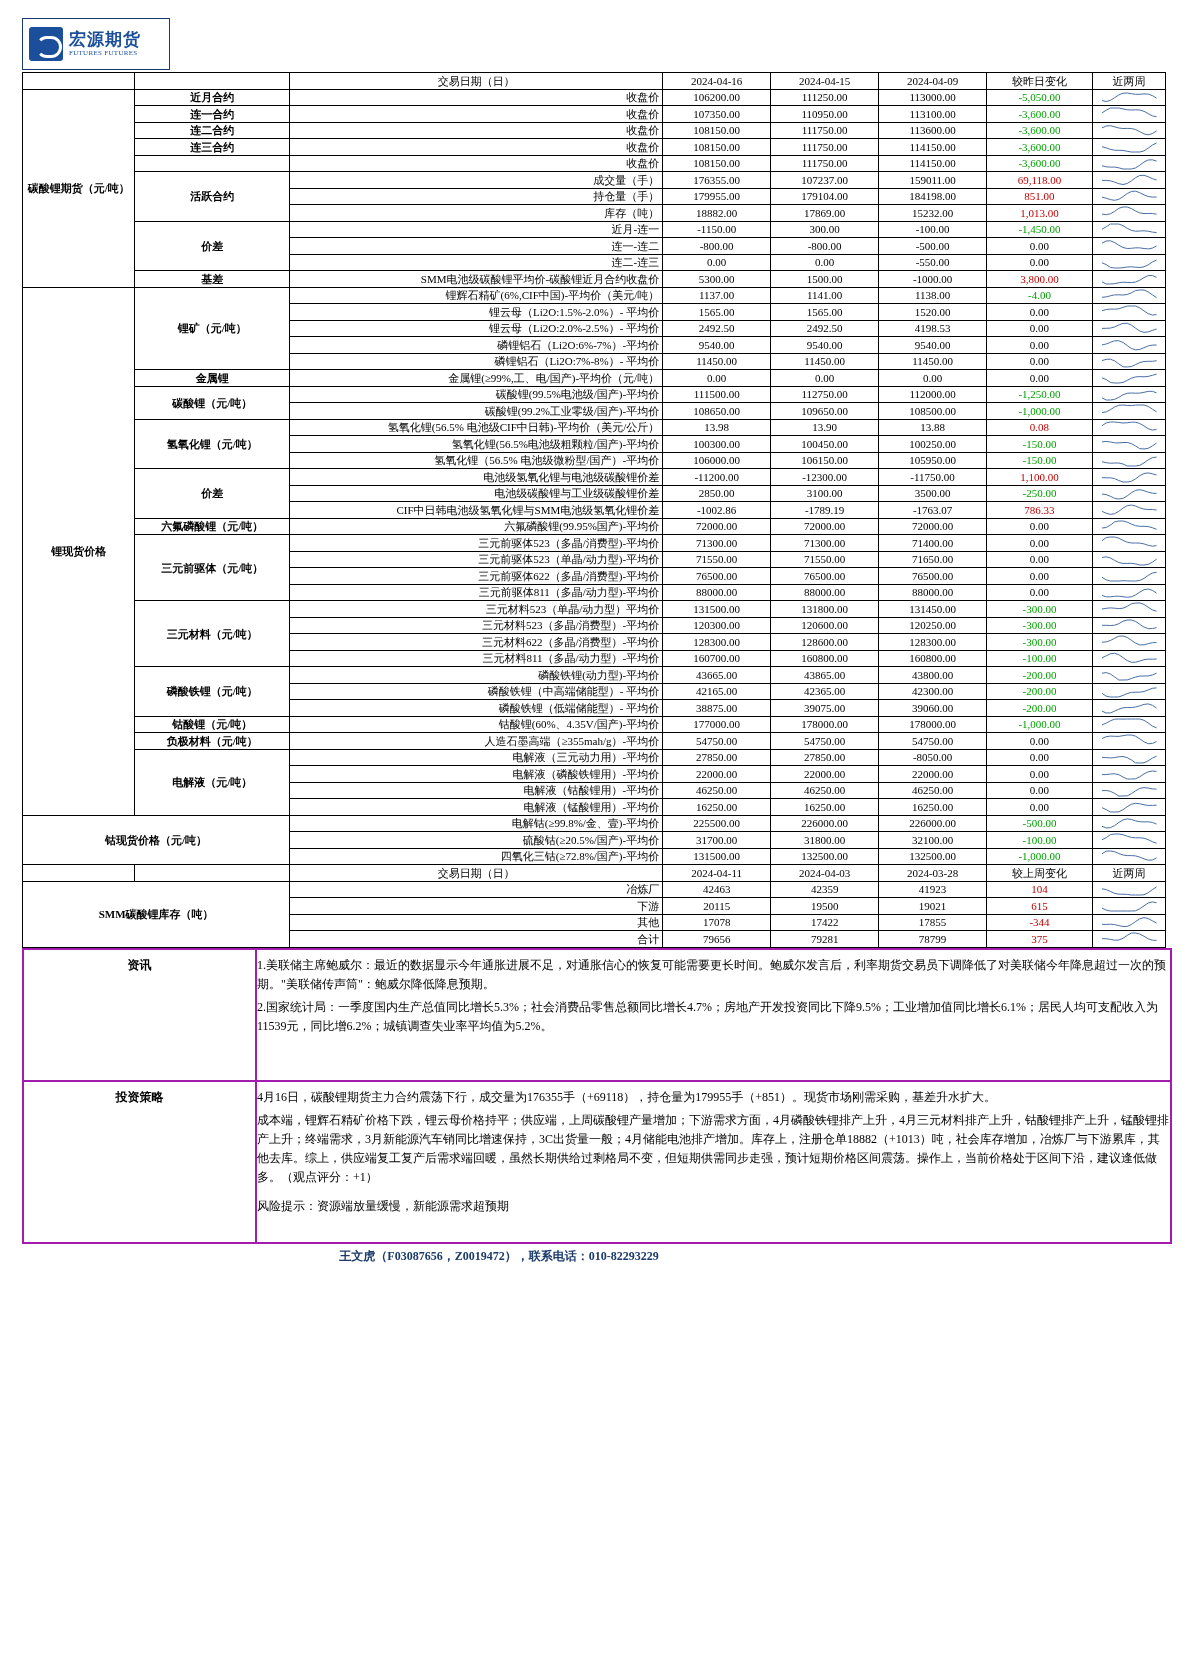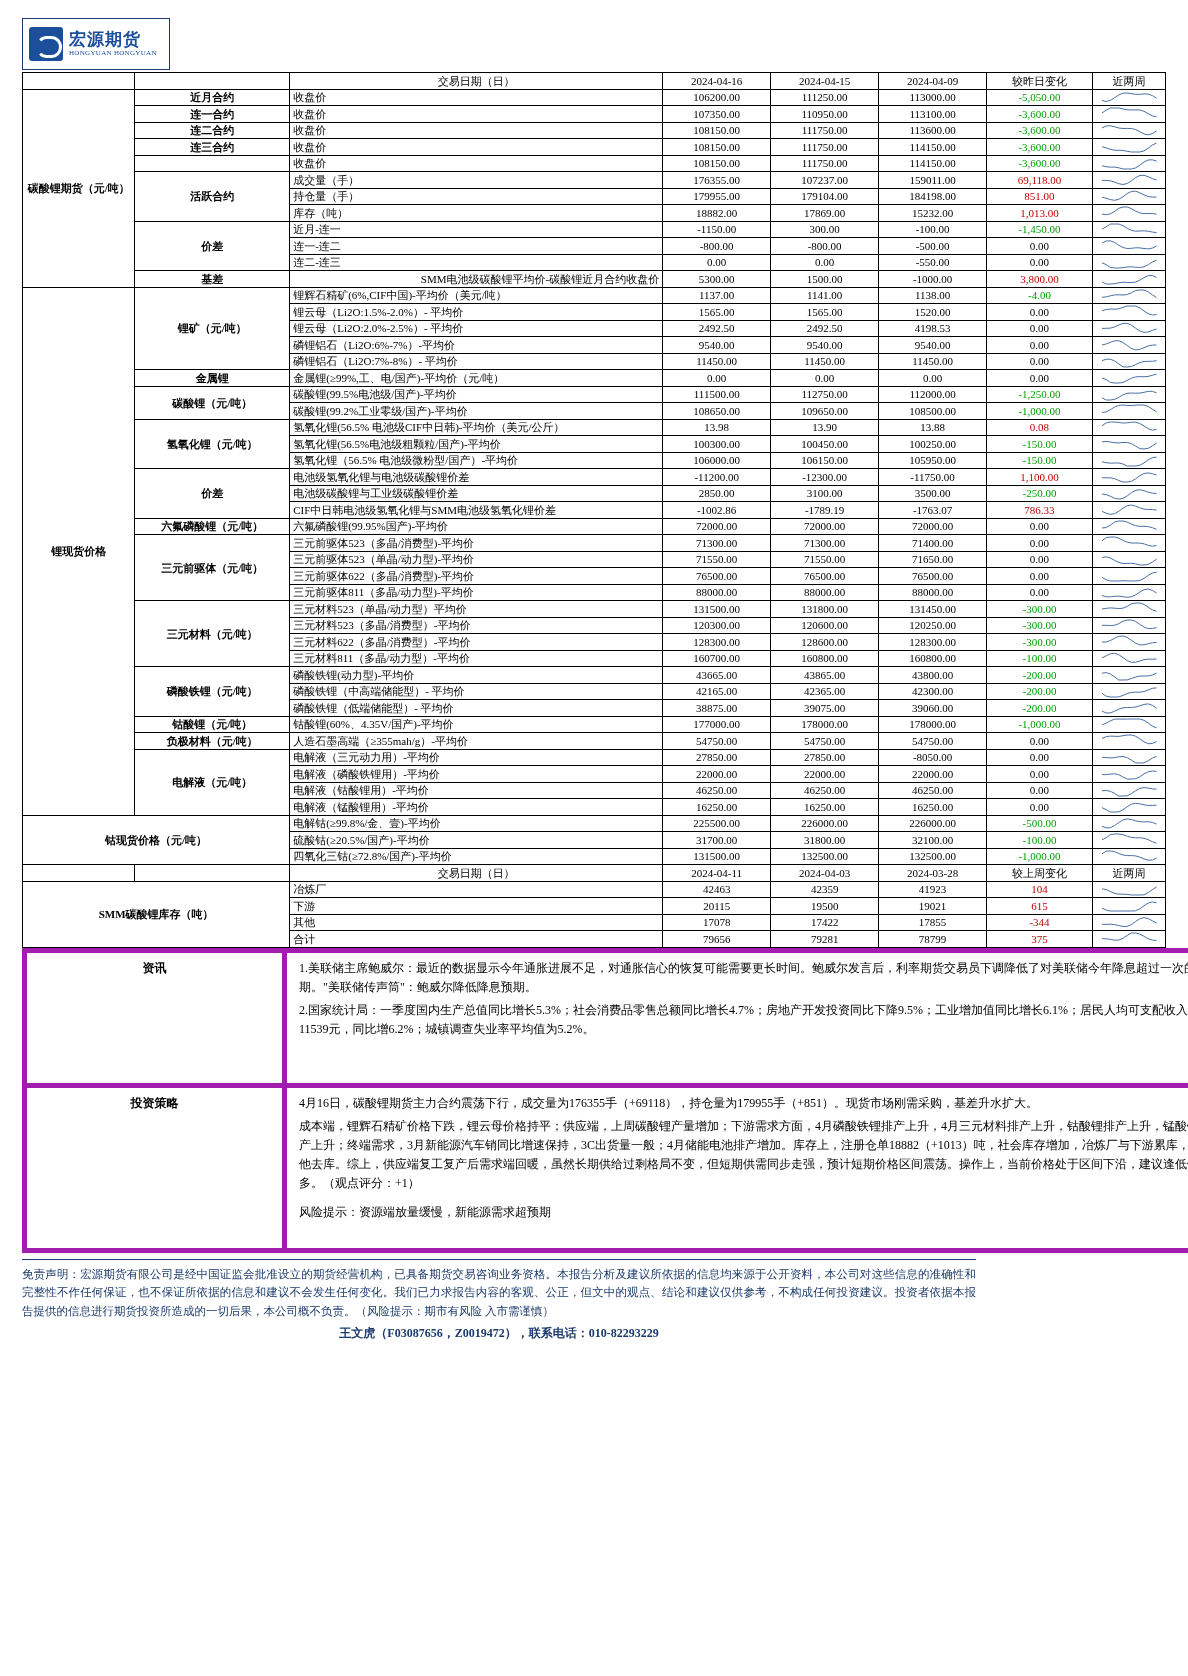--- a/index.html
+++ b/index.html
@@ -20,52 +20,52 @@
   .logo-text{display:flex;flex-direction:column;justify-content:center;line-height:1.1;}
   .logo-cn{font-size:17px;font-weight:bold;color:#1b4e9b;letter-spacing:1px;font-family:"Liberation Serif",serif;}
   .logo-en{font-size:7px;color:#1b4e9b;letter-spacing:.3px;}
   .title-bar{flex:1;background:#1b3a6b;color:#fff;display:flex;align-items:center;justify-content:center;font-size:17px;font-weight:bold;letter-spacing:1px;}
 
   
   table.main{border-collapse:collapse;width:1144px;table-layout:fixed;margin-top:2px;}
   table.main td{border:1px solid #000;padding:0 3px;height:15.5px;font-size:11px;line-height:14px;vertical-align:middle;}
   .c-group{width:96px;text-align:center;font-weight:bold;}
   .c-sub{width:135px;text-align:center;font-weight:bold;}
-  .c-item{width:335px;text-align:left;}
+  .c-item{width:335px;text-align:right;}
   .c-item.left{text-align:right;padding-left:4px;}
   .c-val{width:92px;text-align:center;}
   .c-chg{width:90px;text-align:center;}
   .c-spark{width:60px;text-align:center;padding:0;}
   .hdr{font-weight:normal;text-align:center;background:#ffffff;}
   .up{color:#c00000;}
   .down{color:#00a000;}
   .flat{color:#000;}
   .sec-label{font-weight:bold;font-size:13px;text-align:center;}
   .spark svg{display:block;margin:0 auto;}
 
   
   table.notes{border-collapse:collapse;width:1144px;table-layout:fixed;}
-  table.notes td{border:5px solid #a21caf;padding:6px 12px;font-size:12px;line-height:1.6;vertical-align:top;}
+  table.notes td{border:2px solid #a21caf;padding:6px 0;font-size:12px;line-height:1.6;vertical-align:top;}
   .n-label{width:231px;text-align:center;font-weight:bold;font-size:13px;vertical-align:middle;}
   .n-body{width:913px;}
   .n-body p{margin:0 0 4px 0;}
   .disclaimer{margin-top:6px;font-size:11.5px;line-height:1.65;color:#1b3a6b;text-align:justify;border-top:1px solid #1b3a6b;padding-top:5px;}
   .footer{margin-top:4px;text-align:center;font-size:12px;color:#1b3a6b;font-weight:bold;}
 </style>
 </head>
 <body>
 
 <div class="page">
 
   <div class="header">
     <div class="logo-box">
       <div class="logo-mark"></div>
       <div class="logo-text">
         <div class="logo-cn">宏源期货</div>
-        <div class="logo-en">HONGYUAN HONGYUAN</div>
+        <div class="logo-en">FUTURES FUTURES</div>
       </div>
     </div>
   </div>
 
   <table class="main">
     <tbody id="tbody-main">
         <tr>
           <td class="c-group hdr"></td>
           <td class="c-sub hdr"></td>
           <td class="c-item hdr">交易日期（日）</td>
@@ -737,15 +737,14 @@
       <td class="n-label">投资策略</td>
       <td class="n-body" style="height:148px;">
         <p>4月16日，碳酸锂期货主力合约震荡下行，成交量为176355手（+69118），持仓量为179955手（+851）。现货市场刚需采购，基差升水扩大。</p>
         <p>成本端，锂辉石精矿价格下跌，锂云母价格持平；供应端，上周碳酸锂产量增加；下游需求方面，4月磷酸铁锂排产上升，4月三元材料排产上升，钴酸锂排产上升，锰酸锂排产上升；终端需求，3月新能源汽车销同比增速保持，3C出货量一般；4月储能电池排产增加。库存上，注册仓单18882（+1013）吨，社会库存增加，冶炼厂与下游累库，其他去库。综上，供应端复工复产后需求端回暖，虽然长期供给过剩格局不变，但短期供需同步走强，预计短期价格区间震荡。操作上，当前价格处于区间下沿，建议逢低做多。（观点评分：+1）</p>
         <p style="margin-top:10px;">风险提示：资源端放量缓慢，新能源需求超预期</p>
       </td>
     </tr>
   </tbody>
     </table>
 
-  <div class="disclaimer">免责声明：宏源期货有限公司是经中国证监会批准设立的期货经营机构，已具备期货交易咨询业务资格。本报告分析及建议所依据的信息均来源于公开资料，本公司对这些信息的准确性和完整性不作任何保证，也不保证所依据的信息和建议不会发生任何变化。我们已力求报告内容的客观、公正，但文中的观点、结论和建议仅供参考，不构成任何投资建议。投资者依据本报告提供的信息进行期货投资所造成的一切后果，本公司概不负责。（风险提示：期市有风险 入市需谨慎）</div>
   <div class="footer">王文虎（F03087656，Z0019472），联系电话：010-82293229</div>
 </div>
 
 </body></html>

